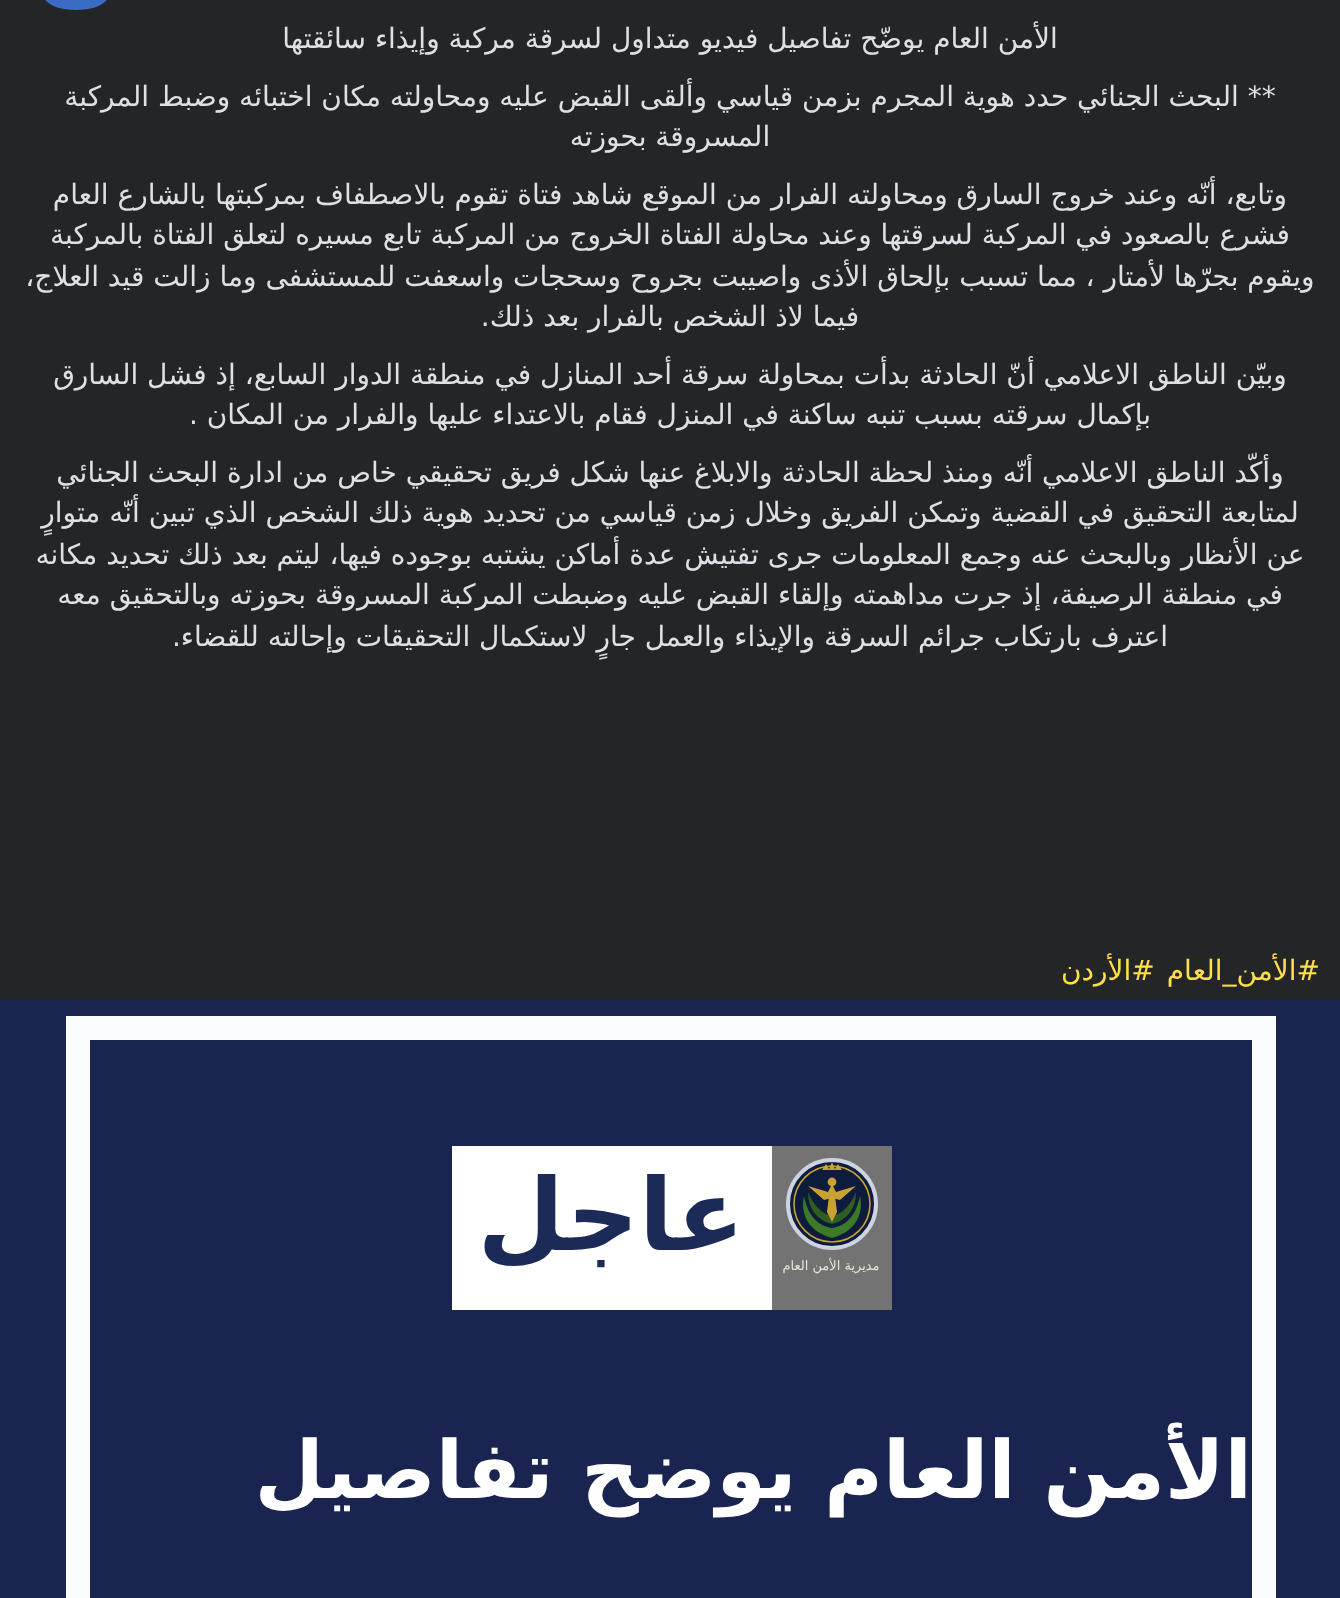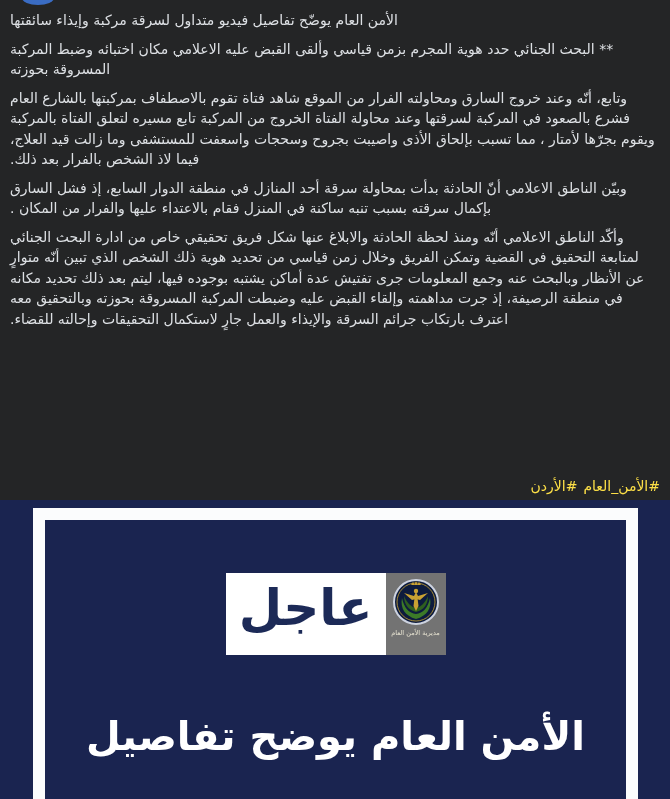--- a/index.html
+++ b/index.html
@@ -17,21 +17,21 @@
     position: absolute; top: -9px; left: 22px;
     width: 32px; height: 14px;
     background: #3a6cc3; border-radius: 50%;
   }
 
   
   .post-text {
     position: absolute; top: 0; left: 0;
     width: 670px; height: 500px;
     padding: 10px 10px 0 10px;
-    direction: rtl; text-align: left;
+    direction: rtl; text-align: center;
     color: #dde0e4;
     font-size: 14px; line-height: 20.5px;
     overflow: hidden;
   }
   .post-text p { margin: 0 0 8px 0; }
 
   .hashtags {
     position: absolute; top: 476px; right: 10px;
     direction: rtl; display: flex; gap: 6px;
     font-size: 14px; line-height: 20px;
@@ -71,36 +71,35 @@
     display: flex; flex-direction: column;
     align-items: center; justify-content: flex-start;
     padding-top: 3px;
   }
   .logo-caption {
     color: #e9e5d3; font-size: 6.5px; line-height: 8px;
     margin-top: 1px; white-space: nowrap;
   }
   .image-title {
     position: absolute; top: 192px; left: 0; right: 0;
-    text-align: center;
     color: #ffffff; font-weight: bold;
     font-size: 40px; line-height: 1.2;
     direction: rtl;
   }
 </style>
 </head>
 <body>
 
 <div class="stage">
 
   <div class="avatar-arc"></div>
 
   <div class="post-text">
     <p>الأمن العام يوضّح تفاصيل فيديو متداول لسرقة مركبة وإيذاء سائقتها</p>
-    <p>** البحث الجنائي حدد هوية المجرم بزمن قياسي وألقى القبض عليه الاعلامي مكان اختبائه وضبط المركبة المسروقة بحوزته</p>
+    <p>** البحث الجنائي حدد هوية المجرم بزمن قياسي وألقى القبض عليه ومحاولته مكان اختبائه وضبط المركبة المسروقة بحوزته</p>
     <p>وتابع، أنّه وعند خروج السارق ومحاولته الفرار من الموقع شاهد فتاة تقوم بالاصطفاف بمركبتها بالشارع العام فشرع بالصعود في المركبة لسرقتها وعند محاولة الفتاة الخروج من المركبة تابع مسيره لتعلق الفتاة بالمركبة ويقوم بجرّها لأمتار ، مما تسبب بإلحاق الأذى واصيبت بجروح وسحجات واسعفت للمستشفى وما زالت قيد العلاج، فيما لاذ الشخص بالفرار بعد ذلك.</p>
     <p>وبيّن الناطق الاعلامي أنّ الحادثة بدأت بمحاولة سرقة أحد المنازل في منطقة الدوار السابع، إذ فشل السارق بإكمال سرقته بسبب تنبه ساكنة في المنزل فقام بالاعتداء عليها والفرار من المكان .</p>
     <p>وأكّد الناطق الاعلامي أنّه ومنذ لحظة الحادثة والابلاغ عنها شكل فريق تحقيقي خاص من ادارة البحث الجنائي لمتابعة التحقيق في القضية وتمكن الفريق وخلال زمن قياسي من تحديد هوية ذلك الشخص الذي تبين أنّه متوارٍ عن الأنظار وبالبحث عنه وجمع المعلومات جرى تفتيش عدة أماكن يشتبه بوجوده فيها، ليتم بعد ذلك تحديد مكانه في منطقة الرصيفة، إذ جرت مداهمته وإلقاء القبض عليه وضبطت المركبة المسروقة بحوزته وبالتحقيق معه اعترف بارتكاب جرائم السرقة والإيذاء والعمل جارٍ لاستكمال التحقيقات وإحالته للقضاء.</p>
   </div>
 
   <div class="hashtags">
     <a>#الأمن_العام</a>
     <a>#الأردن</a>
   </div>
 

